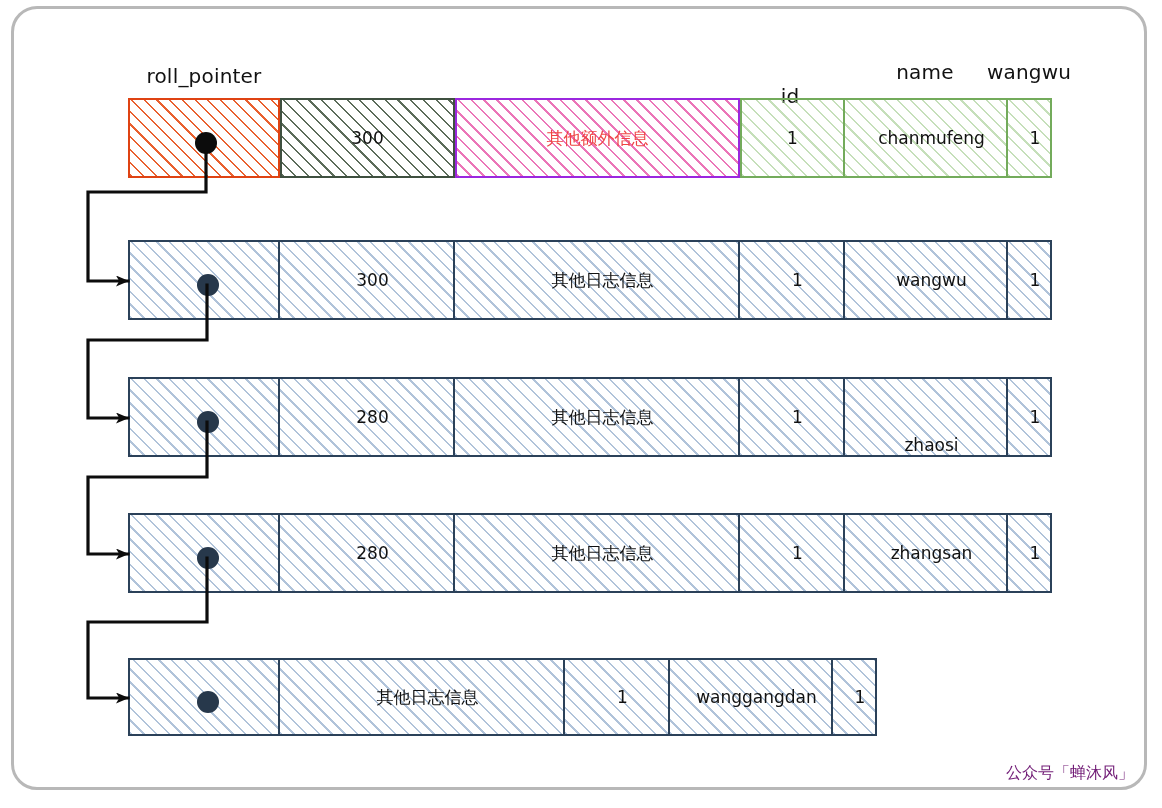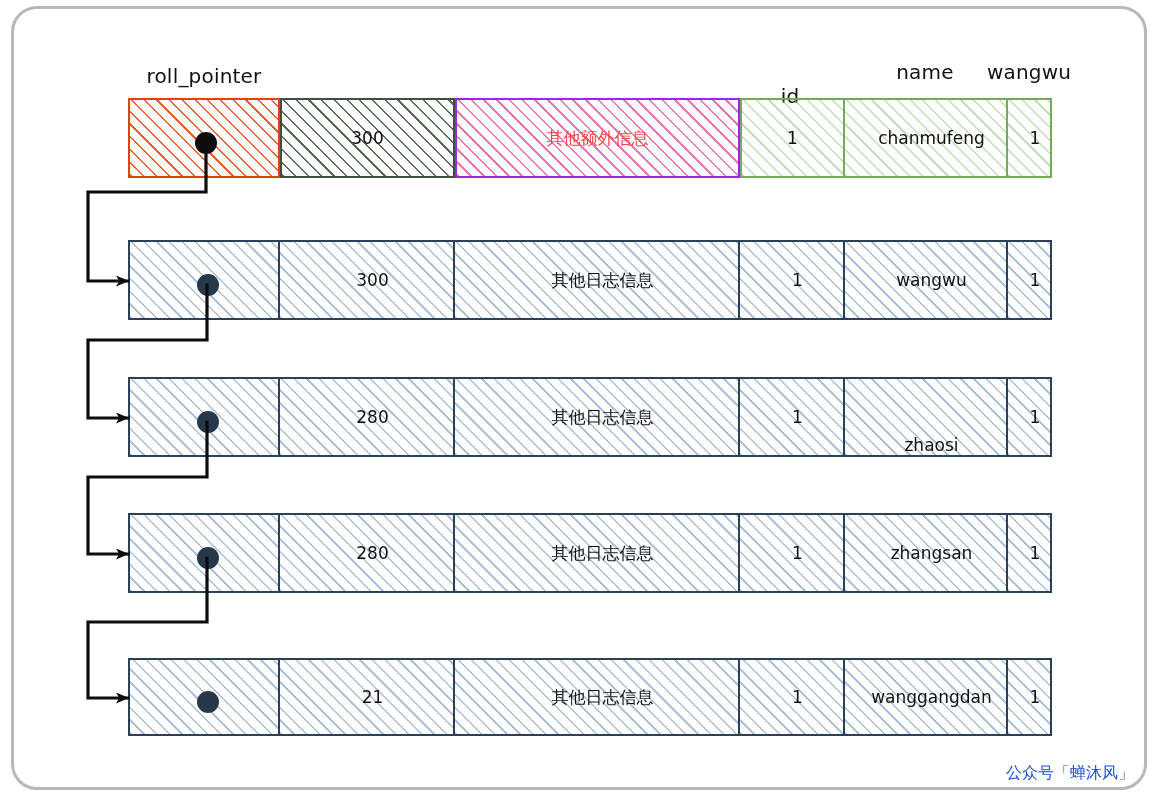--- a/index.html
+++ b/index.html
@@ -117,21 +117,21 @@
     height: 808px;
     pointer-events: none;
     z-index: 5;
   }
   
   #watermark {
     position: absolute;
     right: 28px;
     bottom: 24px;
     font-size: 16px;
-    color: #1d4ed8;
+    color: #701a75;
     white-space: nowrap;
     font-family: Liberation Sans, sans-serif;
   }
 </style>
 </head>
 <body>
 
 <div id="canvas">
   <div id="frame"></div>
 
@@ -233,23 +233,20 @@
     </div>
     <div class="cell c-navy nb-left" style="width:44px;">
       <span class="txt">1</span>
     </div>
   </div>
 
   <div class="row" style="left:128px; top:658px; width:924px; height:78px;">
     <div class="cell c-navy" style="width:152px;">
       <span class="txt"></span>
       <span class="dot dot-navy" style="width:22px;height:22px;left:67px;top:31px;"></span>
-    </div>
-    <div class="cell c-navy nb-left" style="width:175px;">
-      <span class="txt">21</span>
     </div>
     <div class="cell c-navy nb-left" style="width:285px;">
       <span class="txt">其他日志信息</span>
     </div>
     <div class="cell c-navy nb-left" style="width:105px;">
       <span class="txt">1</span>
     </div>
     <div class="cell c-navy nb-left" style="width:163px;">
       <span class="txt">wanggangdan</span>
     </div>

